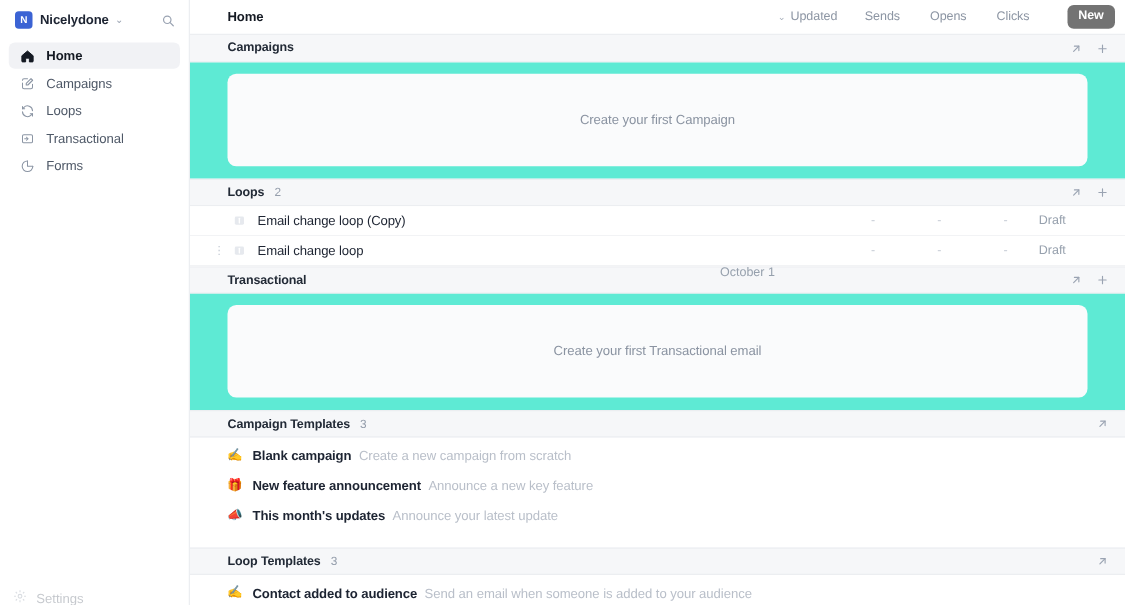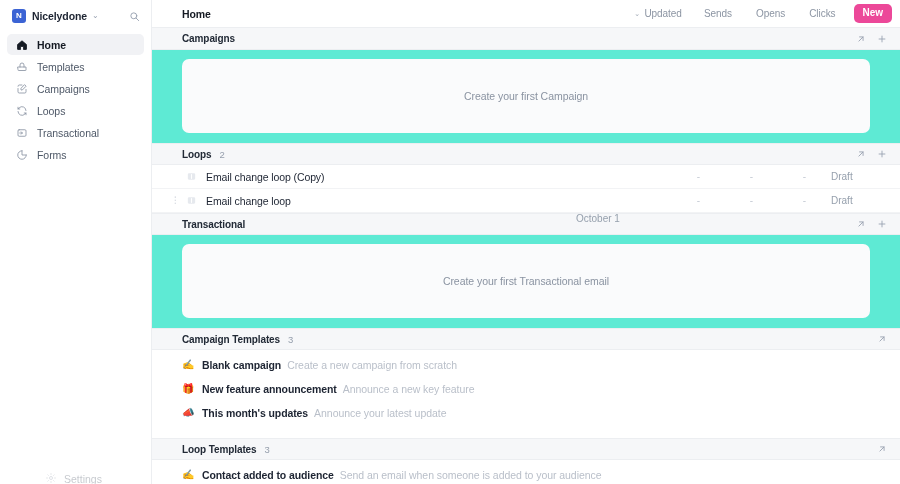--- a/index.html
+++ b/index.html
@@ -51,21 +51,20 @@
     margin-bottom: 1px;
     cursor: default;
   }
   .nav-item .ico { width: 13px; height: 13px; display:flex; align-items:center; justify-content:center; flex:0 0 13px; }
   .nav-item .ico svg { width: 12px; height: 12px; display:block; }
   .nav-item.active { background: #f1f2f5; color: #151a23; font-weight: 600; }
   .nav-item.active .ico svg { stroke: #151a23; }
   .sidebar-foot {
     position: absolute; left: 0; bottom: 0; width: 100%;
     height: 20px;
-    margin-left: 35px;
   }
   .foot-stub {
     position: absolute; left: 10px; bottom: -4px;
     display: flex; align-items: center; gap: 7px;
     opacity: 0.32;
   }
   .foot-stub .ico svg { width: 12px; height: 12px; }
   .foot-stub .lbl { font-size: 10.5px; color: #4e5867; }
 
   
@@ -80,24 +79,24 @@
   .page-title { font-size: 10.5px; font-weight: 700; color: #151a23; letter-spacing: -0.1px; }
   .top-spacer { flex: 1 1 auto; }
   .top-actions { display: flex; align-items: center; gap: 0; }
   .sort-ctl { display: flex; align-items: center; gap: 4px; padding: 0 10px; }
   .sort-caret { font-size: 7.5px; color: #a6aeba; line-height: 1; }
   .metric-btn {
     font-size: 10px; color: #8c95a3; padding: 0 12px; letter-spacing: -0.05px;
     white-space: nowrap;
   }
   .new-btn {
-    background: #ec4899; color: #ffffff;
+    background: #737373; color: #ffffff;
     font-size: 10px; font-weight: 700;
     border-radius: 5px; padding: 4px 9px 5px;
-    margin-left: 6px; letter-spacing: -0.05px;
+    margin-left: 18px; letter-spacing: -0.05px;
     line-height: 1;
   }
 
   
   .sec-head {
     height: 22px; display: flex; align-items: center;
     background: #f6f7f9;
     border-bottom: 1px solid #eceef1;
     border-top: 1px solid #eceef1;
     padding: 0 13px 0 30px;
@@ -183,29 +182,20 @@
 
       <div class="nav-item active">
         <span class="ico">
           <svg viewBox="0 0 24 24" fill="#151a23" stroke="#151a23" stroke-width="1.6" stroke-linejoin="round">
             <path d="M3 11.2 12 3.6l9 7.6V20a1 1 0 0 1-1 1h-5v-6h-6v6H4a1 1 0 0 1-1-1z"></path>
           </svg>
         </span>
         <span>Home</span>
       </div>
 
-      <div class="nav-item">
-        <span class="ico">
-          <svg viewBox="0 0 24 24" fill="none" stroke="#8b95a4" stroke-width="1.7" stroke-linejoin="round" stroke-linecap="round">
-            <path d="M4 12h16v6a1 1 0 0 1-1 1H5a1 1 0 0 1-1-1z"></path>
-            <path d="M8 12V8a4 4 0 0 1 8 0v4"></path>
-          </svg>
-        </span>
-        <span>Templates</span>
-      </div>
 
       <div class="nav-item">
         <span class="ico">
           <svg viewBox="0 0 24 24" fill="none" stroke="#8b95a4" stroke-width="1.7" stroke-linejoin="round" stroke-linecap="round">
             <path d="M4 6.5A2.5 2.5 0 0 1 6.5 4H12"></path>
             <path d="M20 13v4.5A2.5 2.5 0 0 1 17.5 20h-11A2.5 2.5 0 0 1 4 17.5V11"></path>
             <path d="M17.6 3.8 20.2 6.4 12.6 14H10v-2.6z"></path>
           </svg>
         </span>
         <span>Campaigns</span>

